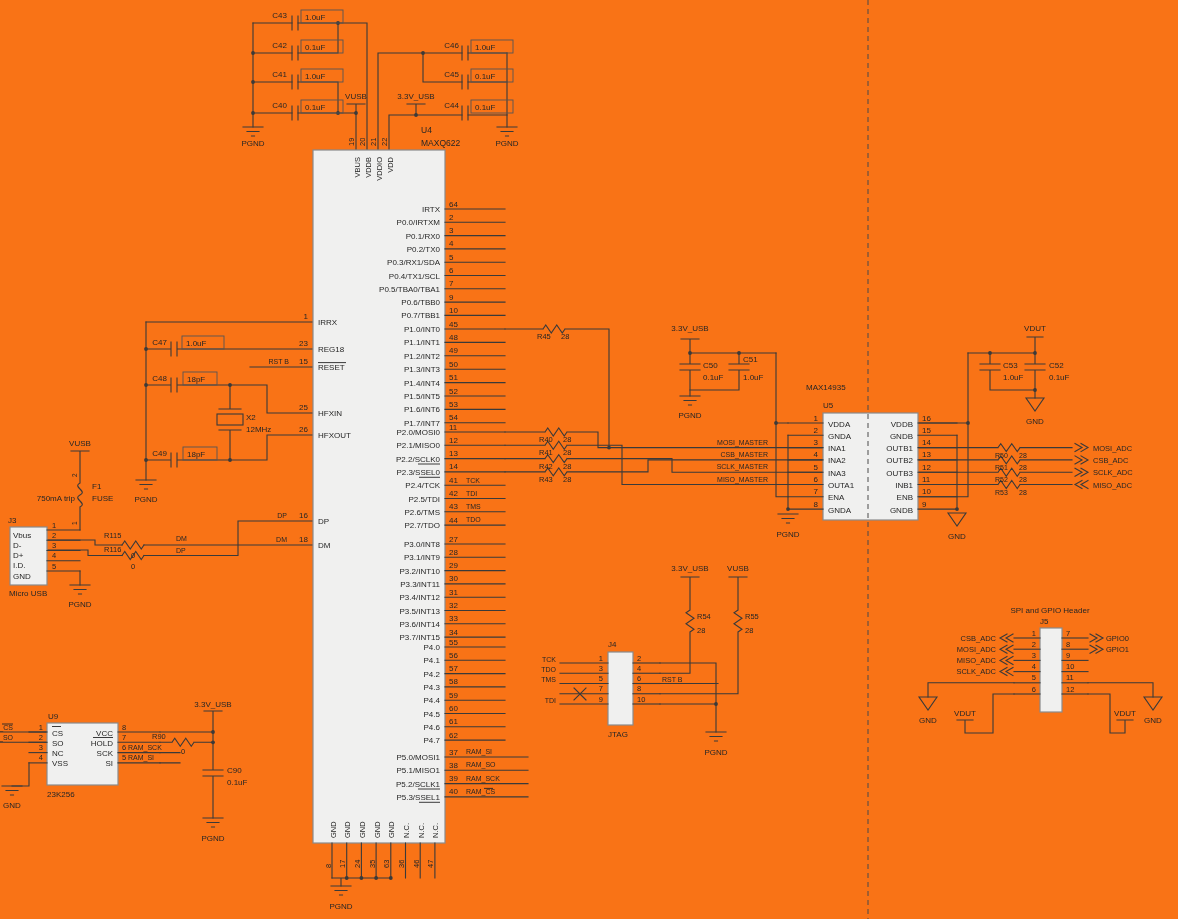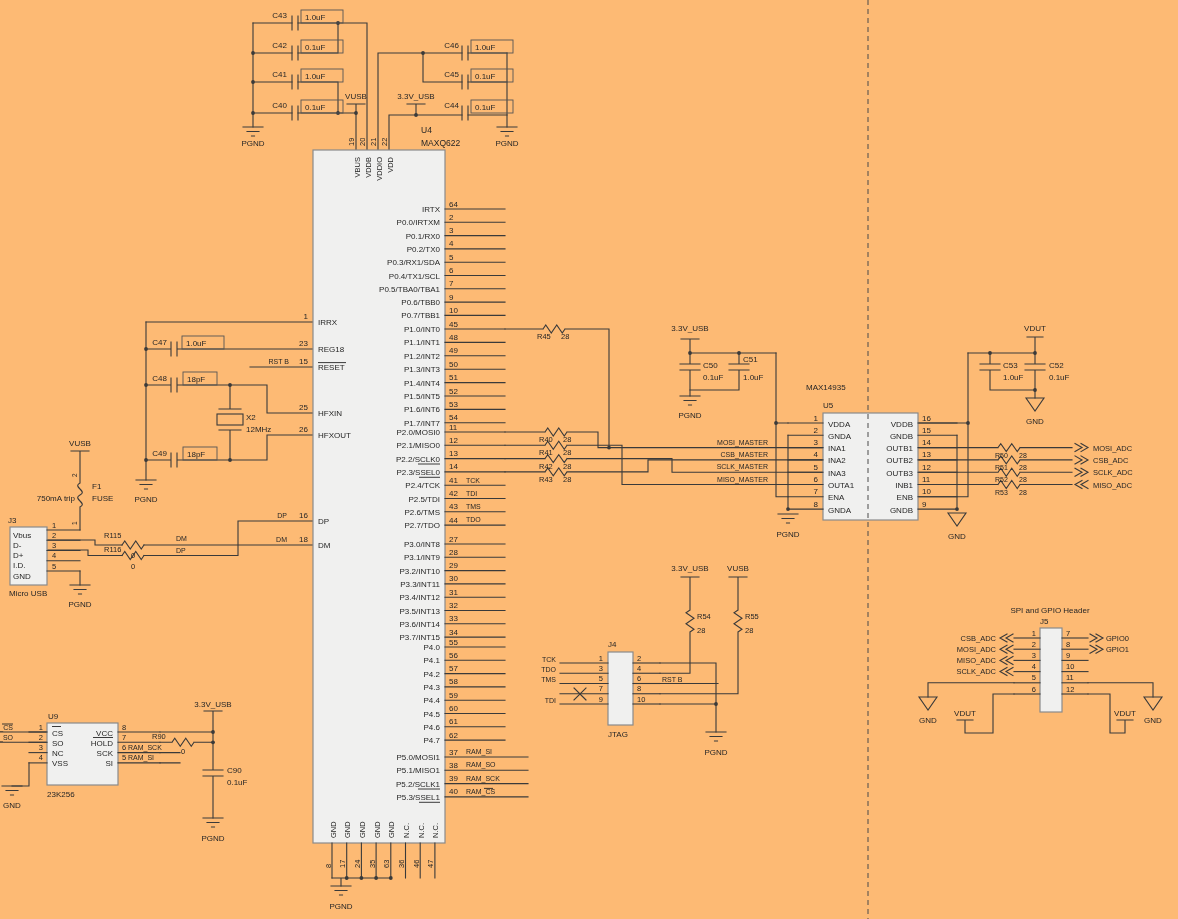--- a/index.html
+++ b/index.html
@@ -1,16 +1,16 @@
 <!DOCTYPE html>
 <html><head>
 <meta charset="utf-8">
 <style>
   html,body{margin:0;padding:0;background:#fff;}
-  .stage{position:relative;width:1178px;height:919px;background:#fdba74;overflow:hidden;}
+  .stage{position:relative;width:1178px;height:919px;background:#f97316;overflow:hidden;}
   svg{display:block;font-family:"Liberation Sans",sans-serif;}
   text{fill:#262626;font-size:8px;}
   .t65{font-size:6.5px}.t7{font-size:7px}.t75{font-size:7.5px}.t85{font-size:8.5px}
   .end{text-anchor:end}.mid{text-anchor:middle}
   .w{stroke:#3a3a3a;stroke-width:1.1;fill:none;stroke-linecap:square}
   .chip{fill:#f0f0ef;stroke:#8a8a8a;stroke-width:1.2}
   .vbox{fill:none;stroke:#555;stroke-width:0.9}
   .dash{stroke:#4a4a4a;stroke-width:1;stroke-dasharray:5 4;fill:none}
   .dot{fill:#3a3a3a}
   .bar{stroke:#262626;stroke-width:0.9}

